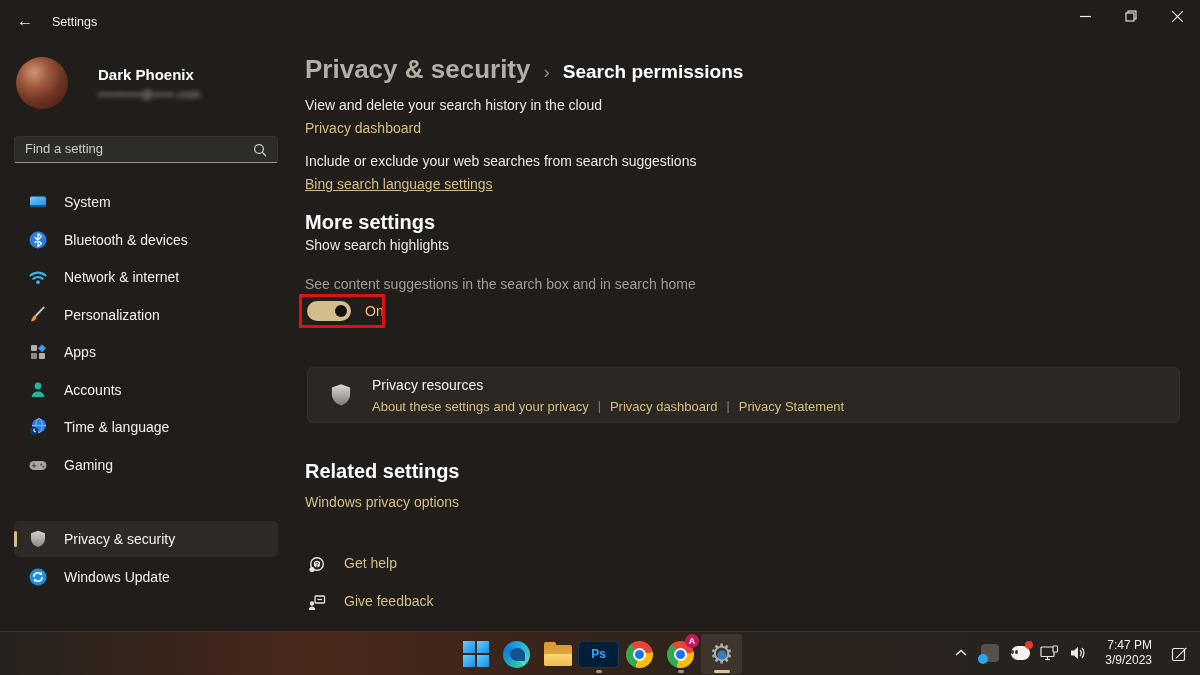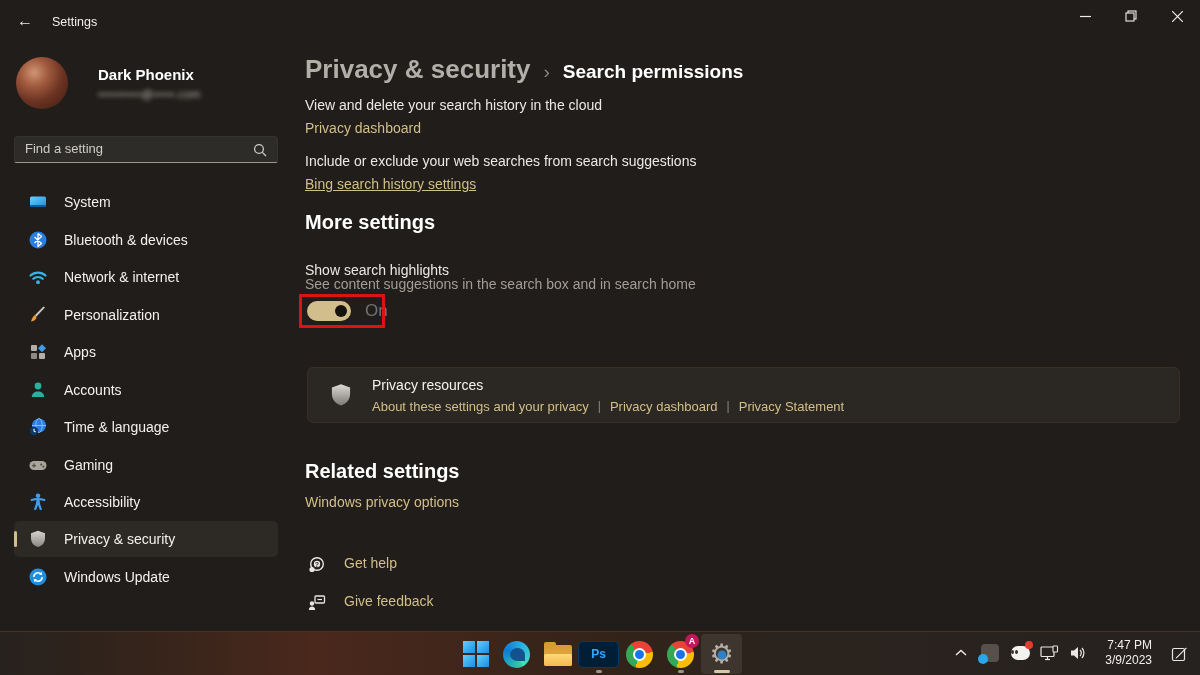--- a/index.html
+++ b/index.html
@@ -43,21 +43,21 @@
   .bc-parent { font-size:26px; font-weight:600; color:#b2aea8; }
   .bc-sep { font-size:19px; color:#8d8881; margin:0 13px; }
   .bc-current { font-size:19px; font-weight:600; color:#ffffff; }
   .t14 { font-size:14px; color:#ebe9e6; position:absolute; left:305px; }
   .link { font-size:14px; color:#d3bf88; position:absolute; left:305px; cursor:pointer; }
   .h2 { position:absolute; left:305px; font-size:20px; font-weight:700; color:#fff; }
   .t14sub { font-size:14px; color:#a39d96; position:absolute; left:305px; }
   .toggle-wrap { position:absolute; left:307px; top:301px; display:flex; align-items:center; cursor:pointer; }
   .toggle-track { width:44px; height:20px; border-radius:10px; background:#d2be8c; position:relative; }
   .toggle-knob { position:absolute; right:4px; top:4px; width:12px; height:12px; border-radius:50%; background:#16130f; }
-  .toggle-label { margin-left:14px; font-size:17px; color:#737373; }
+  .toggle-label { margin-left:14px; font-size:14px; color:#fdba74; }
   .annotation { position:absolute; left:299px; top:294px; width:86px; height:34px;
     border:3px solid #dd1212; pointer-events:none; }
   .res-card { position:absolute; left:307px; top:367px; width:873px; height:56px;
     background:#2b2722; border:1px solid #363029; border-radius:6px;
     display:flex; align-items:center; padding-left:20px; }
   .res-body { margin-left:18px; }
   .res-title { font-size:14px; color:#f4f2ef; margin-bottom:6px; }
   .res-links { font-size:13px; color:#d3bf88; display:flex; align-items:center; }
   .res-links .sep { color:#8d8881; margin:0 9px; font-size:12px; }
   .res-links span[data-interactable="true"] { cursor:pointer; }
@@ -245,30 +245,20 @@
     <span class="nav-icon" data-interactable="false">
       <svg width="20" height="20" viewBox="0 0 20 20">
           <rect x="1.5" y="6" width="17" height="9" rx="4.5" fill="#a9a49d"></rect>
           <path d="M6 8.6 v4 M4 10.6 h4" stroke="#57524c" stroke-width="1.3"></path>
           <circle cx="13.2" cy="9.6" r="1.1" fill="#57524c"></circle>
           <circle cx="15.4" cy="11.6" r="1.1" fill="#57524c"></circle>
         </svg>
     </span>
     <span class="nav-label" data-interactable="false">Gaming</span>
   </div>
-  <div class="nav-item" style="top:484px" data-interactable="true">
-
-    <span class="nav-icon" data-interactable="false">
-      <svg width="20" height="20" viewBox="0 0 20 20">
-          <circle cx="10" cy="3.8" r="2.3" fill="#3f9ceb"></circle>
-          <path d="M2.5 7.2 c5-1.6 10-1.6 15 0 l-.7 2 c-2-.6-3.8-.9-5.3-1 l.8 4.3 1.8 5 -2.1.8 -2-5.3 -2 5.3 -2.1-.8 1.8-5 .8-4.3 c-1.5.1-3.3.4-5.3 1 Z" fill="#3f9ceb"></path>
-        </svg>
-    </span>
-    <span class="nav-label" data-interactable="false">Accessibility</span>
-  </div>
   <div class="nav-item selected" style="top:521px" data-interactable="true">
     <span class="nav-accent" data-interactable="false"></span>
     <span class="nav-icon" data-interactable="false">
       <svg width="20" height="20" viewBox="0 0 20 20">
           <defs>
             <linearGradient id="g-sh" x1="0" y1="0" x2="0" y2="1">
               <stop offset="0" stop-color="#d6d3cf"></stop>
               <stop offset="1" stop-color="#8a8680"></stop>
             </linearGradient>
           </defs>
@@ -294,24 +284,24 @@
   <div class="breadcrumb" data-interactable="false">
     <span class="bc-parent" data-interactable="true">Privacy &amp; security</span>
     <span class="bc-sep" data-interactable="false">›</span>
     <span class="bc-current" data-interactable="false">Search permissions</span>
   </div>
 
   <div class="t14" style="top:97px" data-interactable="false">View and delete your search history in the cloud</div>
   <div class="link" style="top:120px" data-interactable="true">Privacy dashboard</div>
 
   <div class="t14" style="top:153px" data-interactable="false">Include or exclude your web searches from search suggestions</div>
-  <div class="link" style="top:176px; text-decoration:underline" data-interactable="true">Bing search history settings</div>
+  <div class="link" style="top:176px; text-decoration:underline" data-interactable="true">Bing search language settings</div>
 
   <div class="h2" style="top:211px" data-interactable="false">More settings</div>
-  <div class="t14" style="top:262px" data-interactable="false">Show search highlights</div>
+  <div class="t14" style="top:237px" data-interactable="false">Show search highlights</div>
   <div class="t14sub" style="top:276px" data-interactable="false">See content suggestions in the search box and in search home</div>
 
   <div class="toggle-wrap" data-interactable="true">
     <span class="toggle-track" data-interactable="true">
         <span class="toggle-knob" data-interactable="false"></span>
       </span>
     <span class="toggle-label" data-interactable="false">On</span>
   </div>
   <div class="annotation" data-interactable="false"></div>
 

